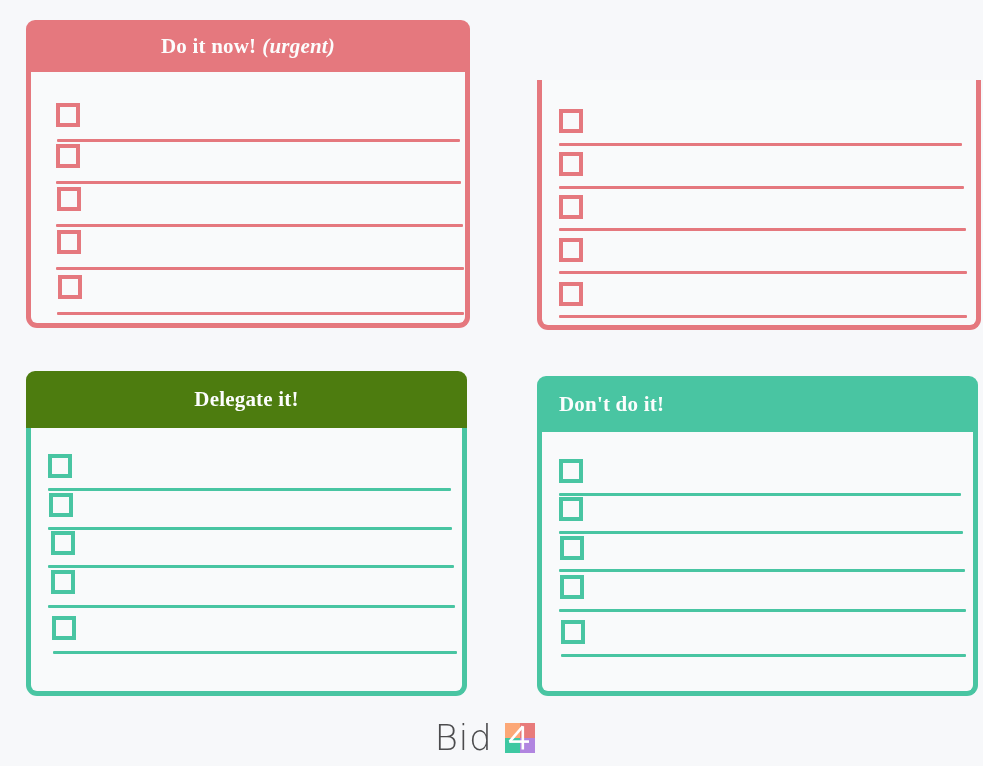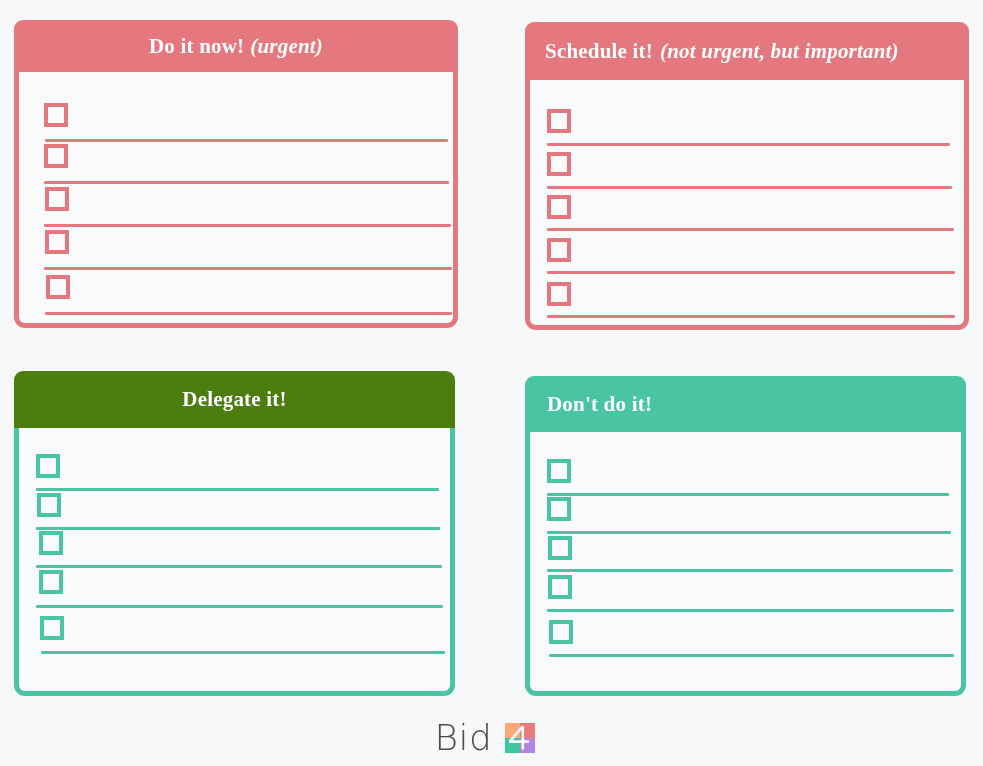--- a/index.html
+++ b/index.html
@@ -24,21 +24,21 @@
     height: 710px;
   }
 
   .quadrant {
     position: absolute;
   }
 
   
   .card {
     position: absolute;
-    left: 0; top: 0;
+    left: 12px; top: 0;
     width: 100%;
     height: 100%;
     padding-left: 37px;
   }
   .card-header {
     position: absolute;
     left: 0; top: 0;
     width: 100%;
     display: flex;
     align-items: center;
@@ -159,25 +159,20 @@
           <span class="checkbox" style="left:27px; top:203px; width:24px; height:24px; border-width:4px; border-color:#e5787e;"></span>
           <span class="rule" style="left:26px; top:240px; width:407px; height:3px; background:#e5787e;"></span>
         </div>
 
       </div>
     </div>
   </div>
 
   <div class="quadrant" style="left:525px; top:22px; width:444px; height:308px;">
     <div class="card">
-      <div class="card-header" style="height:58px; background:#e5787e; font-size:21px; justify-content:flex-start; padding-left:20px;">
-        <span>Schedule it!</span>
-        <span style="display:inline-block;width:7px;"></span>
-        <span class="sub-italic">(not urgent, but important)</span>
-      </div>
       <div class="card-body" style="top:58px; height:250px; border-color:#e5787e; border-width:0 5px 5px 5px;">
 
         <div class="row" style="top:0;">
           <span class="checkbox" style="left:17px; top:29px; width:24px; height:24px; border-width:4px; border-color:#e5787e;"></span>
           <span class="rule" style="left:17px; top:63px; width:403px; height:3px; background:#e5787e;"></span>
         </div>
 
         <div class="row" style="top:0;">
           <span class="checkbox" style="left:17px; top:72px; width:24px; height:24px; border-width:4px; border-color:#e5787e;"></span>
           <span class="rule" style="left:17px; top:106px; width:405px; height:3px; background:#e5787e;"></span>

